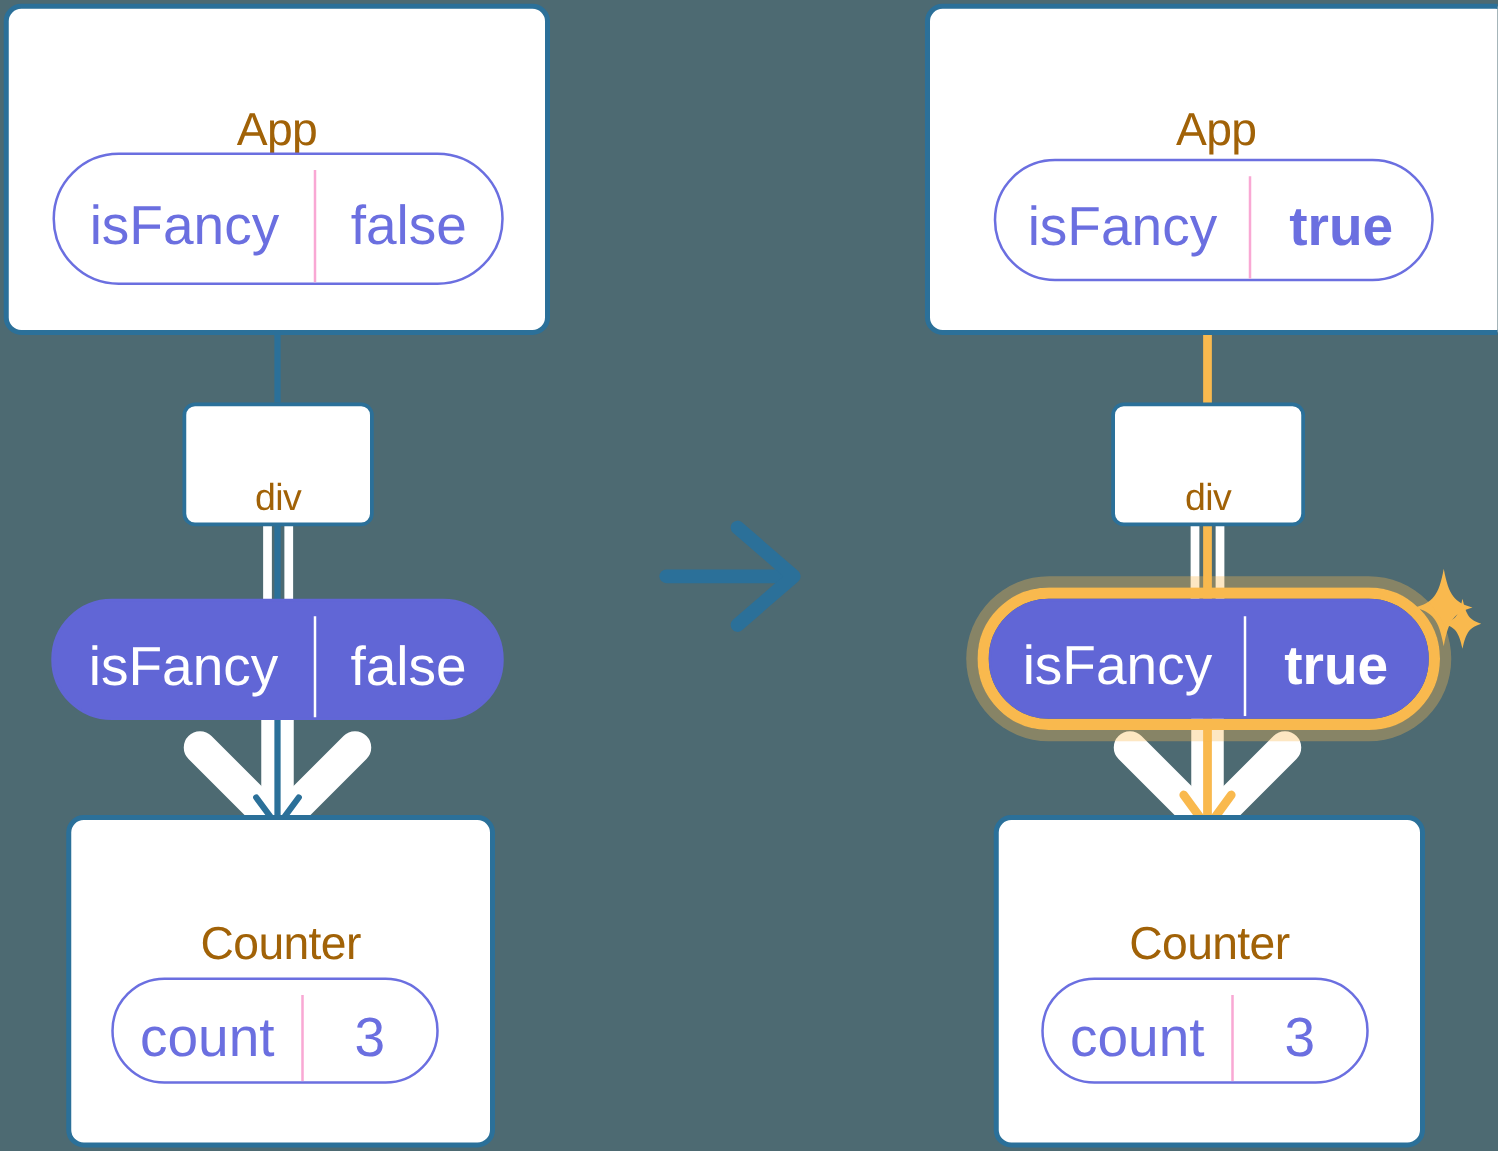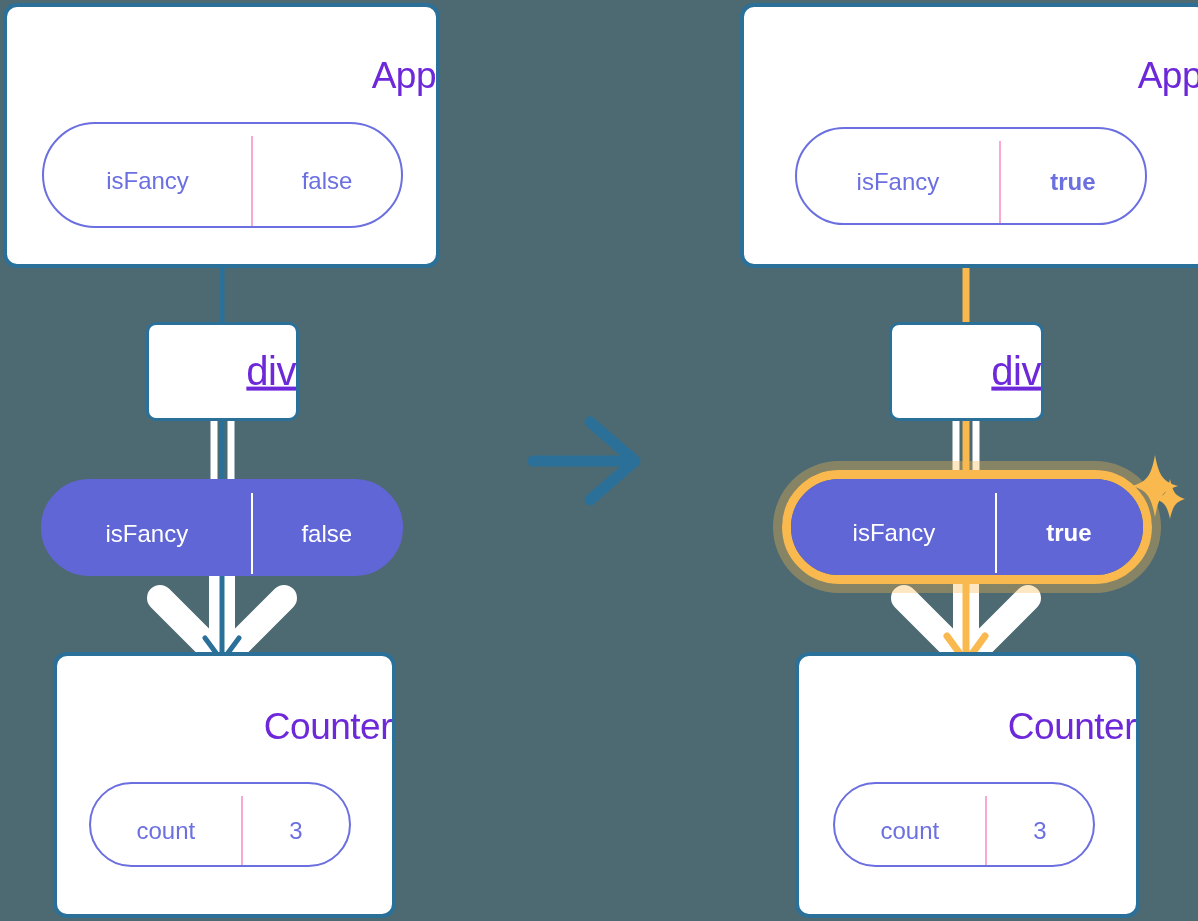--- a/index.html
+++ b/index.html
@@ -20,50 +20,50 @@
     background: #ffffff;
     border: 4px solid #2b7099;
     border-radius: 14px;
     z-index: 3;
   }
   .compbox.small { border-radius: 10px; border-width: 3px; }
 
   .comp-title {
     position: absolute;
     left: 0; right: 0;
-    text-align: right;
-    color: #6d28d9;
+    text-align: center;
+    color: #a16207;
     font-size: 37px;
     font-weight: 400;
     letter-spacing: -0.5px;
+    margin-top: 28px;
   }
   .comp-title.small {
-    font-size: 40px;
+    font-size: 30px;
     top: 50%;
     transform: translateY(-52%);
-    text-decoration: underline;
   }
 
   
   .pill {
     position: absolute;
     display: flex;
     align-items: stretch;
     border: 2px solid #6b6fe0;
     border-radius: 999px;
     background: #ffffff;
     overflow: hidden;
     z-index: 4;
   }
   .pill .cell {
     display: flex;
     align-items: center;
     justify-content: center;
     color: #6b6fe0;
-    font-size: 24px;
+    font-size: 44px;
     line-height: 1;
     padding: 0 6px;
     margin-top: 12px;
   }
   .pill .cell.key { flex: 0 0 58%; }
   .pill .cell.val {
     flex: 1 1 auto;
     border-left: 2px solid #f9a8d4;
   }
 

